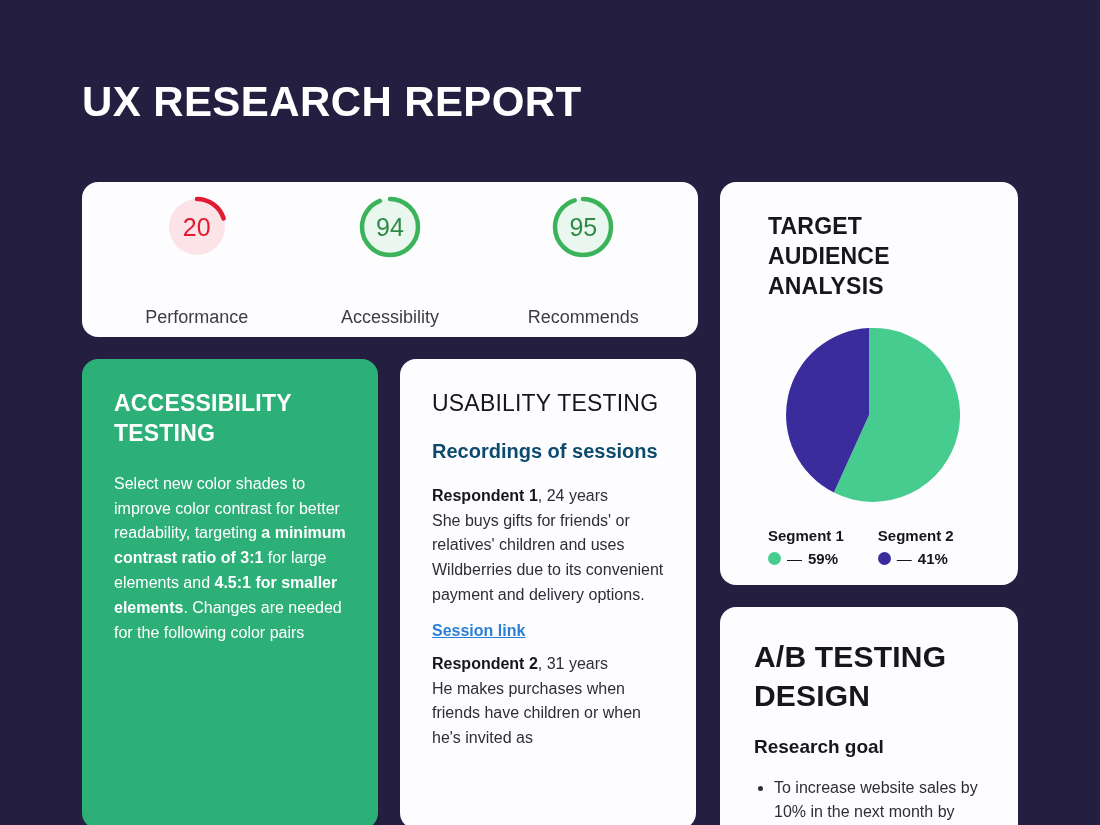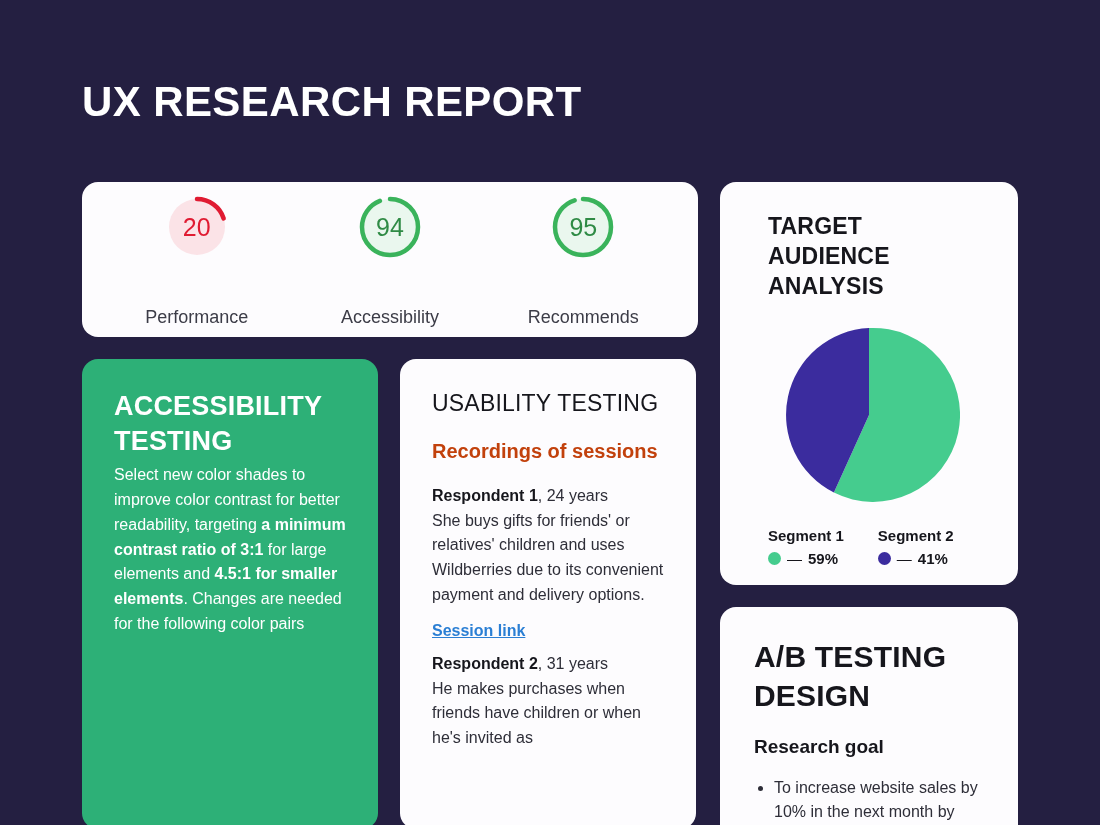--- a/index.html
+++ b/index.html
@@ -102,25 +102,25 @@
   
   .green-card {
     width: 296px;
     min-height: 432px;
     background: #2db077;
     border-radius: 16px;
     padding: 30px 32px 28px 32px;
     color: #ffffff;
   }
   .green-card h2 {
-    font-size: 27px;
+    font-size: 23px;
     font-weight: bold;
     line-height: 1.3;
     letter-spacing: 0.2px;
-    margin-bottom: 4px;
+    margin-bottom: 23px;
   }
   .green-card p {
     font-size: 16px;
     line-height: 1.55;
   }
   .green-card b { font-weight: bold; }
 
   
   .usability-card {
     width: 296px;
@@ -132,21 +132,21 @@
     font-size: 23px;
     font-weight: normal;
     color: #16161c;
     letter-spacing: 0.2px;
     line-height: 1.25;
     margin-bottom: 20px;
   }
   .usability-card h3 {
     font-size: 20px;
     font-weight: bold;
-    color: #c2410c;
+    color: #0c4a6e;
     line-height: 1.3;
     margin-bottom: 20px;
   }
   .respondent {
     font-size: 16px;
     line-height: 1.55;
     color: #2e2e38;
     margin-bottom: 14px;
   }
   .respondent b { font-weight: bold; color: #16161c; }

